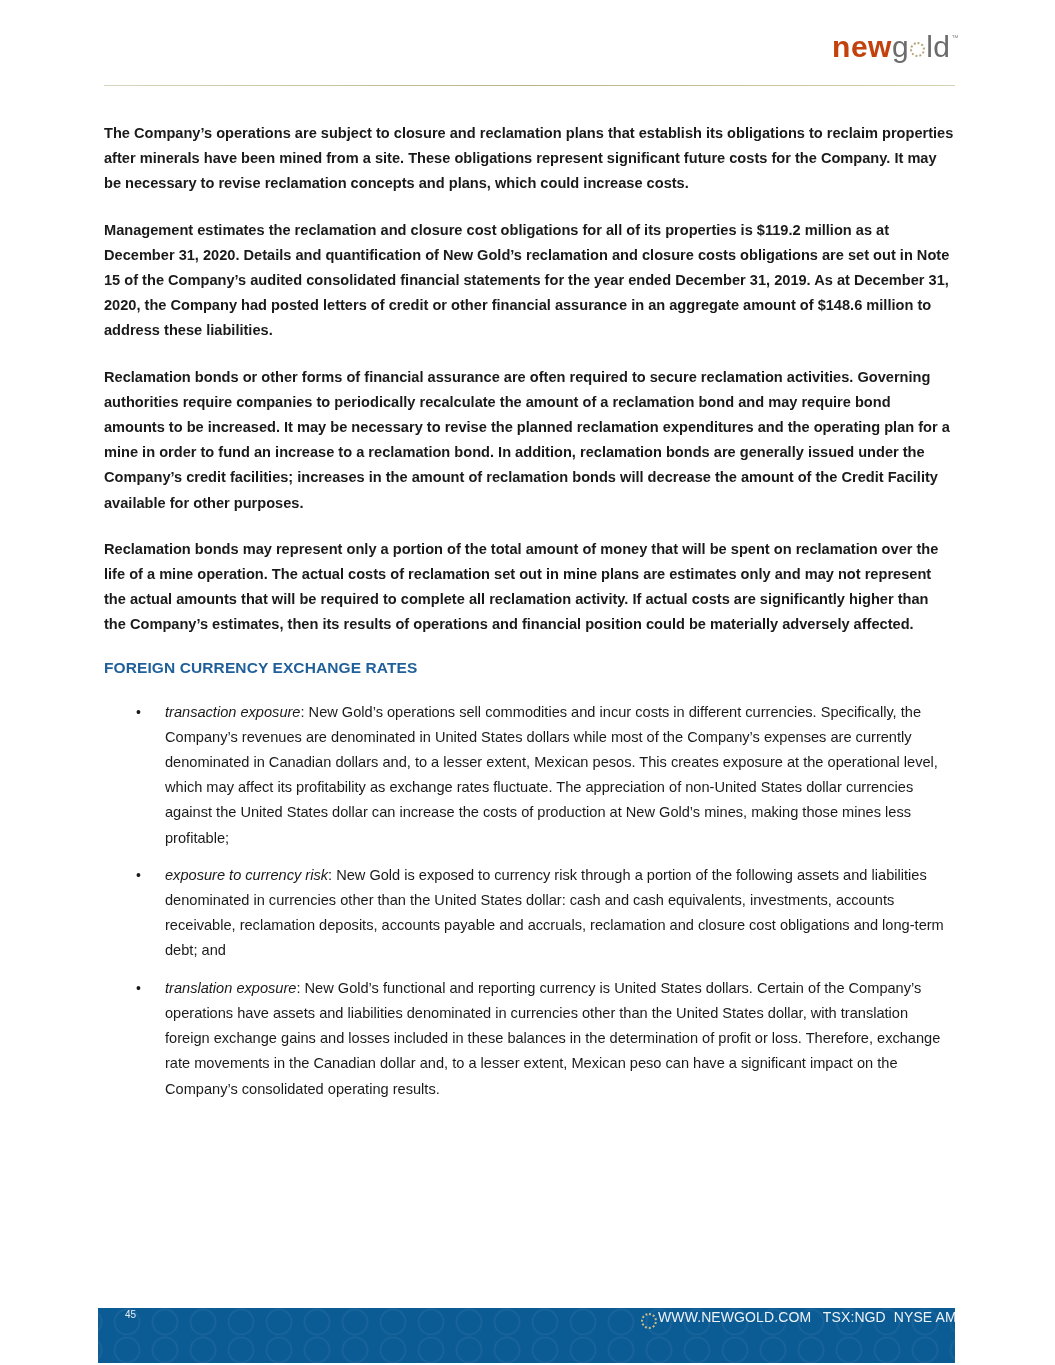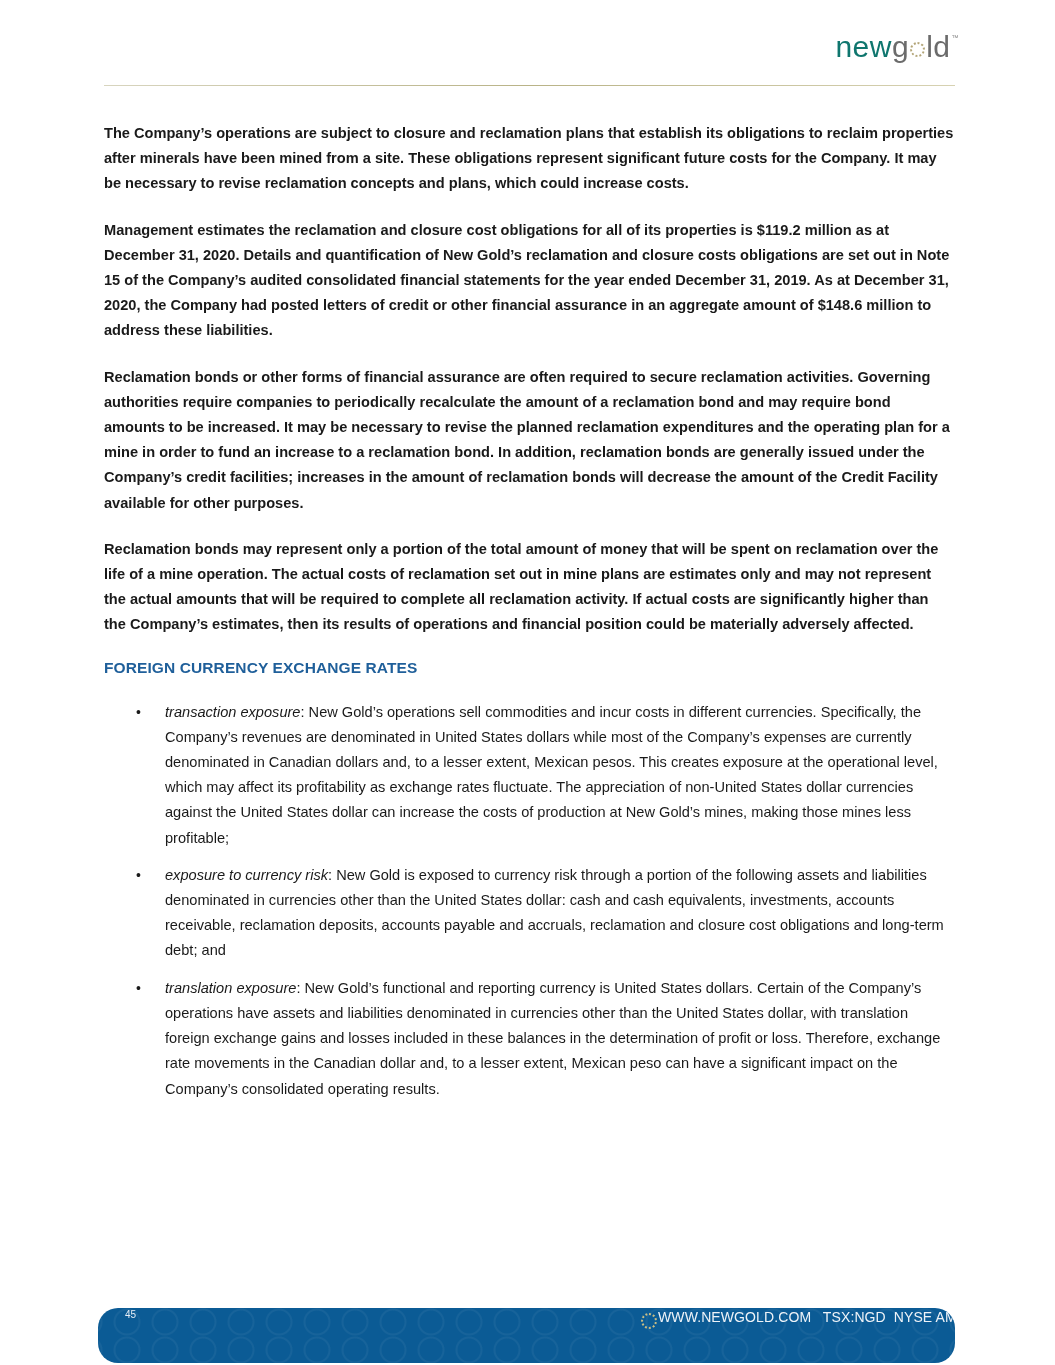--- a/index.html
+++ b/index.html
@@ -19,21 +19,21 @@
       position: absolute;
       top: 32px;
       right: 96px;
       font-family: "Liberation Sans", sans-serif;
       font-size: 30px;
       letter-spacing: 0.5px;
       line-height: 1;
       display: flex;
       align-items: flex-start;
     }
-    .logo .new { color: #0f766e; }
+    .logo .new { color: #c2410c; font-weight: bold; }
     .logo .gold { color: #6b6b6b; }
     .logo .o-ring {
       display: inline-block;
       width: 15px;
       height: 15px;
       border: 2px dotted #b3a578;
       border-radius: 50%;
       margin: 10px 1px 0 1px;
       box-sizing: border-box;
     }
@@ -90,21 +90,20 @@
     }
     ul.bullets li em { }
     .footer {
       position: absolute;
       left: 98px;
       top: 1308px;
       width: 857px;
       height: 55px;
       background: #0b5b95;
       overflow: hidden;
-      border-radius: 20px;
     }
     .footer .circles {
       position: absolute;
       inset: 0;
       background-image: radial-gradient(circle, transparent 11px, rgba(255,255,255,0.05) 12px, rgba(255,255,255,0.05) 13px, transparent 14px);
       background-size: 38px 28px;
       background-position: 200px 0;
     }
     .footer .page-num {
       position: absolute;

